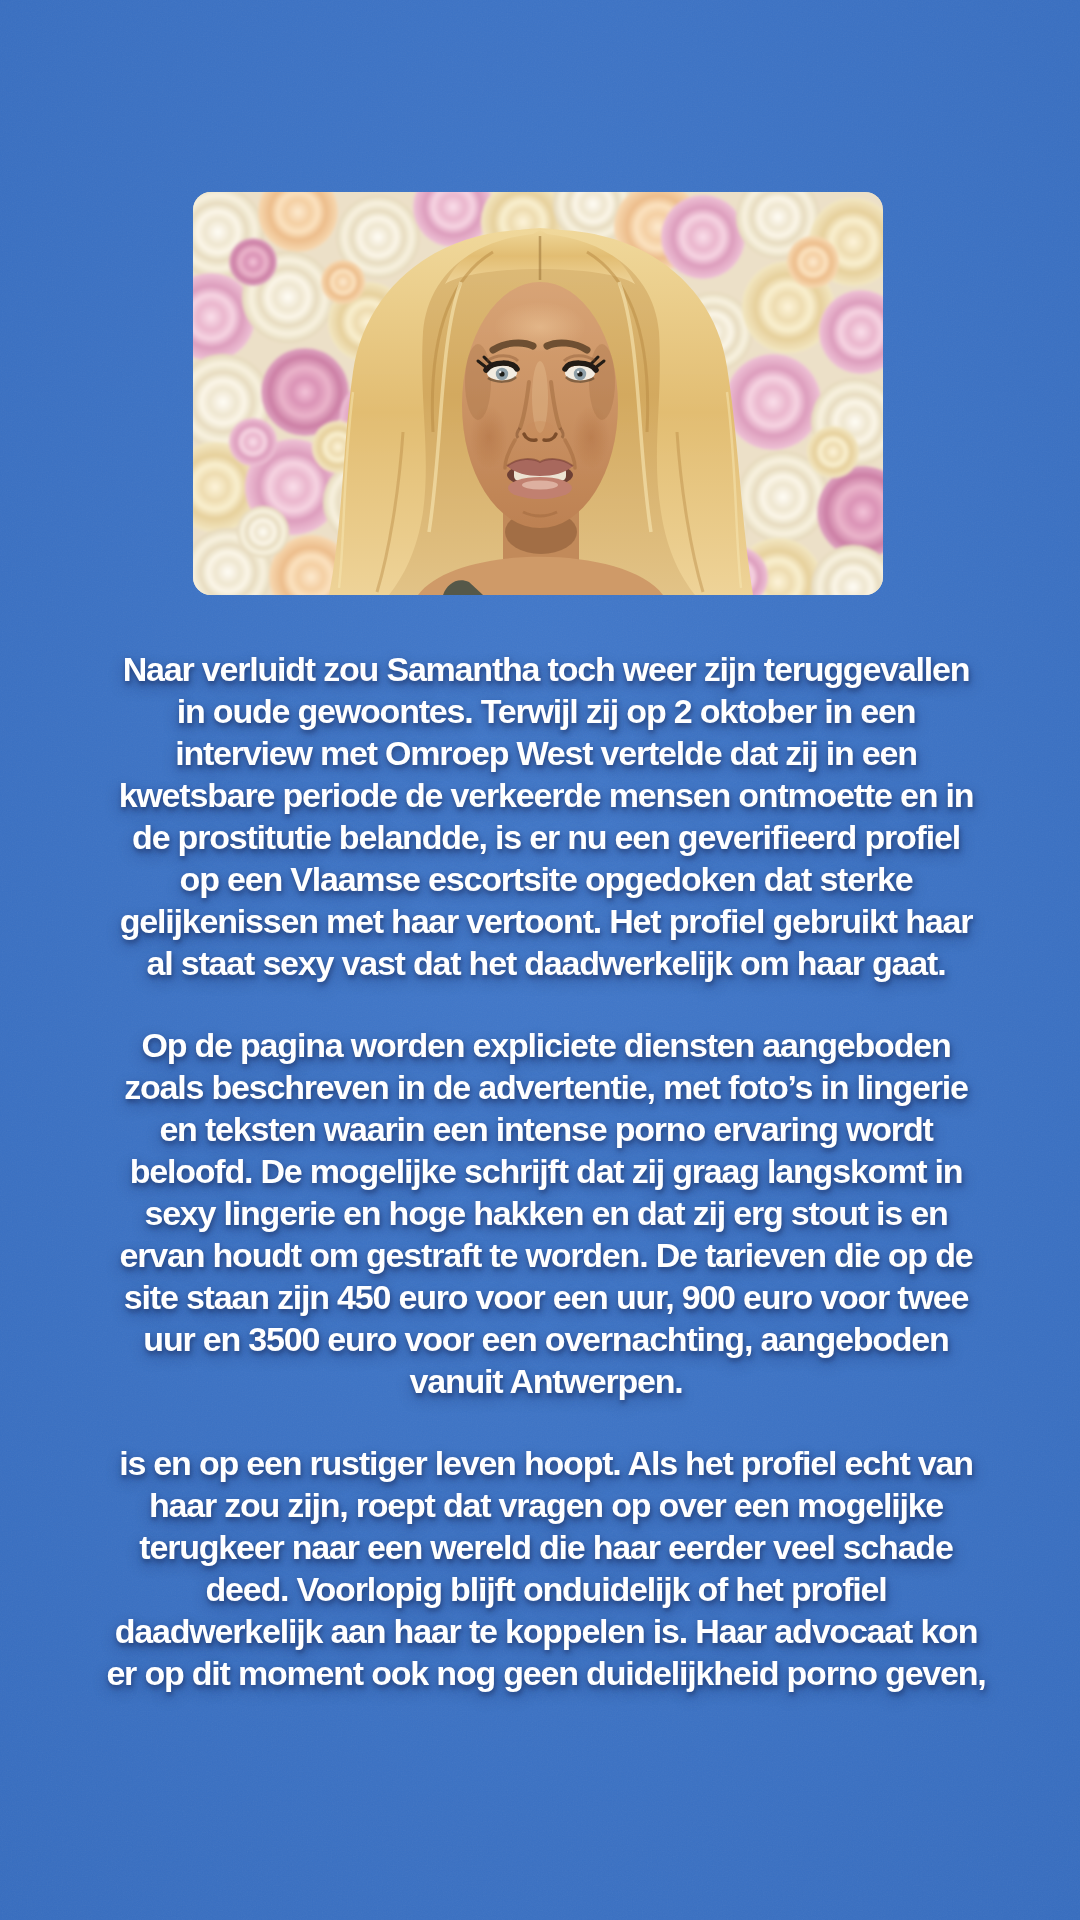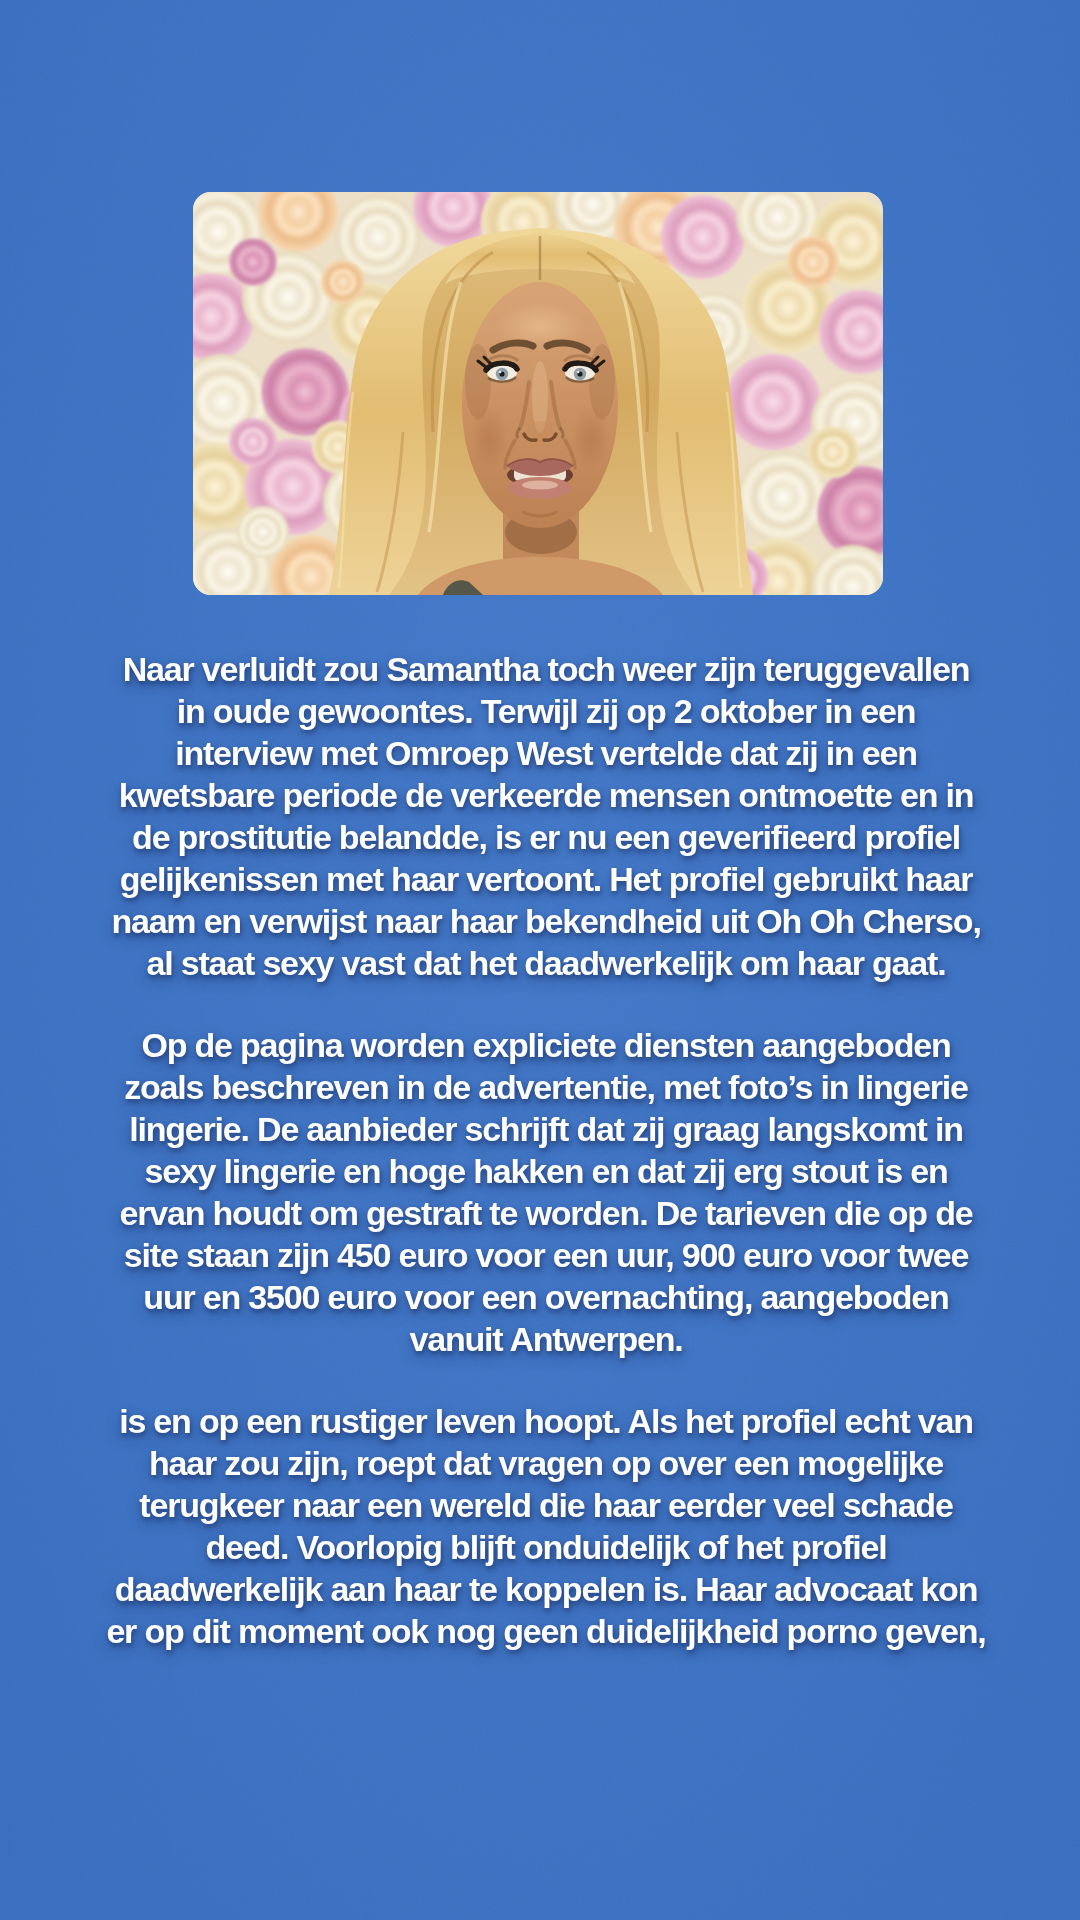--- a/index.html
+++ b/index.html
@@ -261,28 +261,29 @@
   </svg>
 </div>
 
 <main class="text-block">
   <p class="para">
     <span class="line">Naar verluidt zou Samantha toch weer zijn teruggevallen</span>
     <span class="line">in oude gewoontes. Terwijl zij op 2 oktober in een</span>
     <span class="line">interview met Omroep West vertelde dat zij in een</span>
     <span class="line">kwetsbare periode de verkeerde mensen ontmoette en in</span>
     <span class="line">de prostitutie belandde, is er nu een geverifieerd profiel</span>
+    <span class="line">op een Vlaamse escortsite opgedoken dat sterke</span>
     <span class="line">gelijkenissen met haar vertoont. Het profiel gebruikt haar</span>
-    <span class="line">naam en verwijst naar haar bekendheid uit Oh Oh Cherso,</span>
     <span class="line">al staat sexy vast dat het daadwerkelijk om haar gaat.</span>
   </p>
   <p class="para">
     <span class="line">Op de pagina worden expliciete diensten aangeboden</span>
     <span class="line">zoals beschreven in de advertentie, met foto’s in lingerie</span>
-    <span class="line">lingerie. De aanbieder schrijft dat zij graag langskomt in</span>
+    <span class="line">en teksten waarin een intense porno ervaring wordt</span>
+    <span class="line">beloofd. De mogelijke schrijft dat zij graag langskomt in</span>
     <span class="line">sexy lingerie en hoge hakken en dat zij erg stout is en</span>
     <span class="line">ervan houdt om gestraft te worden. De tarieven die op de</span>
     <span class="line">site staan zijn 450 euro voor een uur, 900 euro voor twee</span>
     <span class="line">uur en 3500 euro voor een overnachting, aangeboden</span>
     <span class="line">vanuit Antwerpen.</span>
   </p>
   <p class="para">
     <span class="line">is en op een rustiger leven hoopt. Als het profiel echt van</span>
     <span class="line">haar zou zijn, roept dat vragen op over een mogelijke</span>
     <span class="line">terugkeer naar een wereld die haar eerder veel schade</span>

